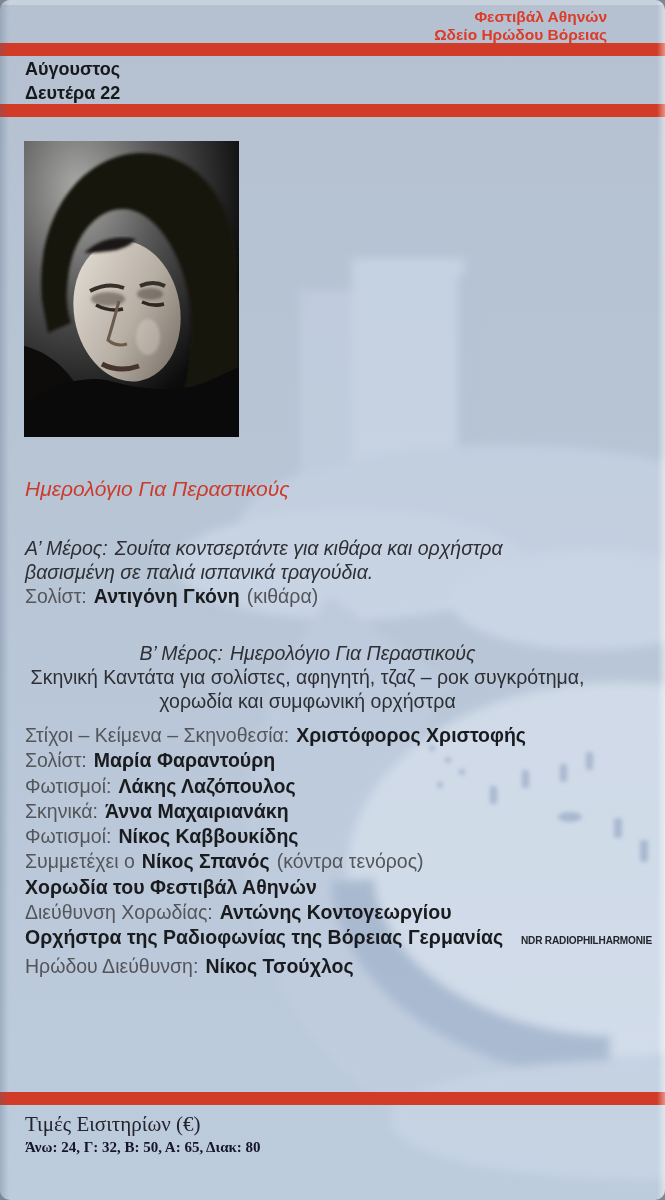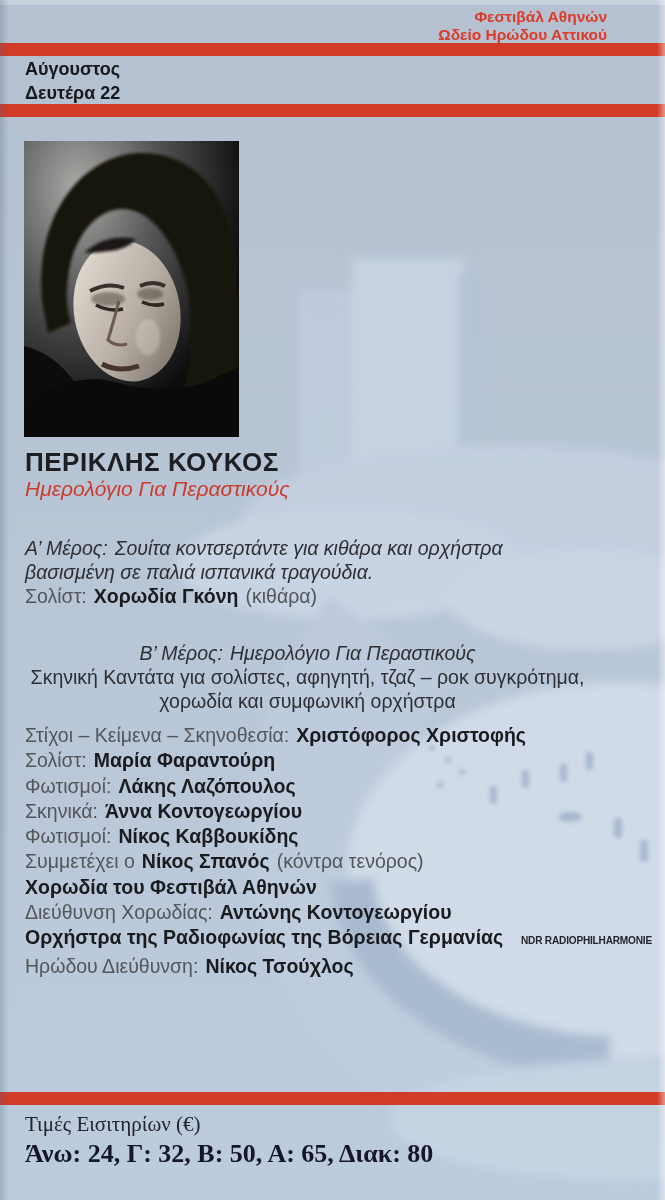--- a/index.html
+++ b/index.html
@@ -1,19 +1,20 @@
 <!DOCTYPE html>
 <html><head>
 <meta charset="utf-8">
 <style>
   html,body{margin:0;padding:0;background:#7d8794;}
   .page{
     position:relative;width:665px;height:1200px;overflow:hidden;
     background:linear-gradient(180deg,#b5c1d1 0%,#b7c4d4 35%,#bac8d9 70%,#bdccdd 100%);
     font-family:"Liberation Sans","DejaVu Sans",sans-serif;
+    border-radius:10px;
   }
   .edge-top{position:absolute;top:0;left:0;right:0;height:5px;background:#cfd7e0;opacity:.75;z-index:3;}
   .edge-left{position:absolute;top:0;left:0;bottom:0;width:9px;
     background:linear-gradient(90deg,rgba(80,100,125,.28),rgba(80,100,125,0));z-index:3;}
   .edge-right{position:absolute;top:0;right:0;bottom:0;width:8px;
     background:linear-gradient(270deg,rgba(255,255,255,.45),rgba(255,255,255,0));z-index:3;}
   .watermark{position:absolute;top:0;left:0;z-index:0;pointer-events:none;}
 
   .fest-header{position:absolute;top:8px;right:58px;text-align:right;z-index:2;
     color:#dd3a27;font-weight:bold;font-size:15.5px;line-height:18px;}
@@ -43,21 +44,21 @@
 
   .credits{position:absolute;left:25px;top:723px;z-index:2;
     font-size:19.5px;line-height:25.3px;color:#53555a;}
   .credit-row{white-space:nowrap;}
   .ndr{font-size:10.5px;font-weight:bold;color:#22252a;margin-left:18px;
     letter-spacing:-.2px;display:inline-block;transform:scaleX(.96);transform-origin:left;}
 
   .tickets{position:absolute;left:25px;top:1111px;z-index:2;
     font-family:"Liberation Serif","DejaVu Serif",serif;color:#23242e;}
   .t-head{font-size:21px;line-height:26px;}
-  .t-prices{font-size:26px;font-weight:bold;margin-top:2px;color:#15162a;}
+  .t-prices{font-size:15px;font-weight:bold;margin-top:2px;color:#15162a;}
 </style>
 </head>
 <body>
 
 <div class="page">
 
   <svg class="watermark" width="665" height="1200" viewBox="0 0 665 1200" aria-hidden="true">
     <defs>
       <filter id="soft" x="-20%" y="-20%" width="140%" height="140%">
           <feGaussianBlur stdDeviation="5"></feGaussianBlur>
@@ -92,21 +93,21 @@
         <circle cx="440" cy="785" r="3"></circle>
     </g>
   </svg>
 
   <div class="edge-top"></div>
   <div class="edge-left"></div>
   <div class="edge-right"></div>
 
   <div class="fest-header">
     <div>Φεστιβάλ Αθηνών</div>
-    <div>Ωδείο Ηρώδου Αττικού</div>
+    <div>Ωδείο Ηρώδου Βόρειας</div>
   </div>
 
   <div class="bar bar1"></div>
 
   <div class="date-block">
     <div>Αύγουστος</div>
     <div>Δευτέρα 22</div>
   </div>
 
   <div class="bar bar2"></div>
@@ -139,38 +140,37 @@
     <path d="M116,145 q13,-6 25,0" stroke="#38302a" stroke-width="4" fill="none"></path>
     <path d="M72,164 q13,7 27,4" stroke="#2f2822" stroke-width="3.5" fill="none"></path>
     <path d="M118,161 q11,5 22,2" stroke="#2f2822" stroke-width="3.5" fill="none"></path>
     <path d="M95,160 q-7,26 -11,39 q8,7 19,4" stroke="#6b5b4d" stroke-width="3" fill="none"></path>
     <path d="M78,223 q17,9 37,2" stroke="#46352d" stroke-width="5" fill="none"></path>
     <ellipse cx="124" cy="196" rx="12" ry="18" fill="#e6dfd5" opacity=".35" filter="url(#pblur)"></ellipse>
     <path d="M0,296 L0,205 C22,210 42,226 54,247 L62,296 Z" fill="#0d0c0b"></path>
     <path d="M0,296 L0,262 C32,242 62,234 86,240 C112,247 150,254 182,241 L215,226 L215,296 Z" fill="#0a0a0a"></path>
   </svg>
 
-  <div class="artist-name">ΠΕΡΙΚΛΗΣ ΚΟΥΚΟΣ</div>
   <div class="work-title">Ημερολόγιο Για Περαστικούς</div>
 
   <div class="prog part-a">
     <p class="prog-ital"><span class="ph">Α’ Μέρος:</span><span>Σουίτα κοντσερτάντε για κιθάρα και ορχήστρα βασισμένη σε παλιά ισπανικά τραγούδια.</span></p>
-    <p class="person-line"><span class="lbl">Σολίστ:</span><span class="nm">Χορωδία Γκόνη</span><span class="nt">(κιθάρα)</span></p>
+    <p class="person-line"><span class="lbl">Σολίστ:</span><span class="nm">Αντιγόνη Γκόνη</span><span class="nt">(κιθάρα)</span></p>
   </div>
 
   <div class="prog part-b">
     <p class="prog-ital"><span class="ph">Β’ Μέρος:</span><span>Ημερολόγιο Για Περαστικούς</span></p>
     <p>Σκηνική Καντάτα για σολίστες, αφηγητή, τζαζ – ροκ συγκρότημα, χορωδία και συμφωνική ορχήστρα</p>
   </div>
 
   <div class="credits">
     <div class="credit-row"><span class="lbl">Στίχοι – Κείμενα – Σκηνοθεσία:</span><span class="nm">Χριστόφορος Χριστοφής</span></div>
     <div class="credit-row"><span class="lbl">Σολίστ:</span><span class="nm">Μαρία Φαραντούρη</span></div>
     <div class="credit-row"><span class="lbl">Φωτισμοί:</span><span class="nm">Λάκης Λαζόπουλος</span></div>
-    <div class="credit-row"><span class="lbl">Σκηνικά:</span><span class="nm">Άννα Κοντογεωργίου</span></div>
+    <div class="credit-row"><span class="lbl">Σκηνικά:</span><span class="nm">Άννα Μαχαιριανάκη</span></div>
     <div class="credit-row"><span class="lbl">Φωτισμοί:</span><span class="nm">Νίκος Καββουκίδης</span></div>
     <div class="credit-row"><span class="lbl">Συμμετέχει ο</span><span class="nm">Νίκος Σπανός</span><span class="nt">(κόντρα τενόρος)</span></div>
     <div class="credit-row"><span class="nm">Χορωδία του Φεστιβάλ Αθηνών</span></div>
     <div class="credit-row"><span class="lbl">Διεύθυνση Χορωδίας:</span><span class="nm">Αντώνης Κοντογεωργίου</span></div>
     <div class="credit-row"><span class="nm">Ορχήστρα της Ραδιοφωνίας της Βόρειας Γερμανίας</span><span class="ndr">NDR RADIOPHILHARMONIE</span></div>
     <div class="credit-row"><span class="lbl">Ηρώδου Διεύθυνση:</span><span class="nm">Νίκος Τσούχλος</span></div>
   </div>
 
   <div class="bar bar3"></div>
 

